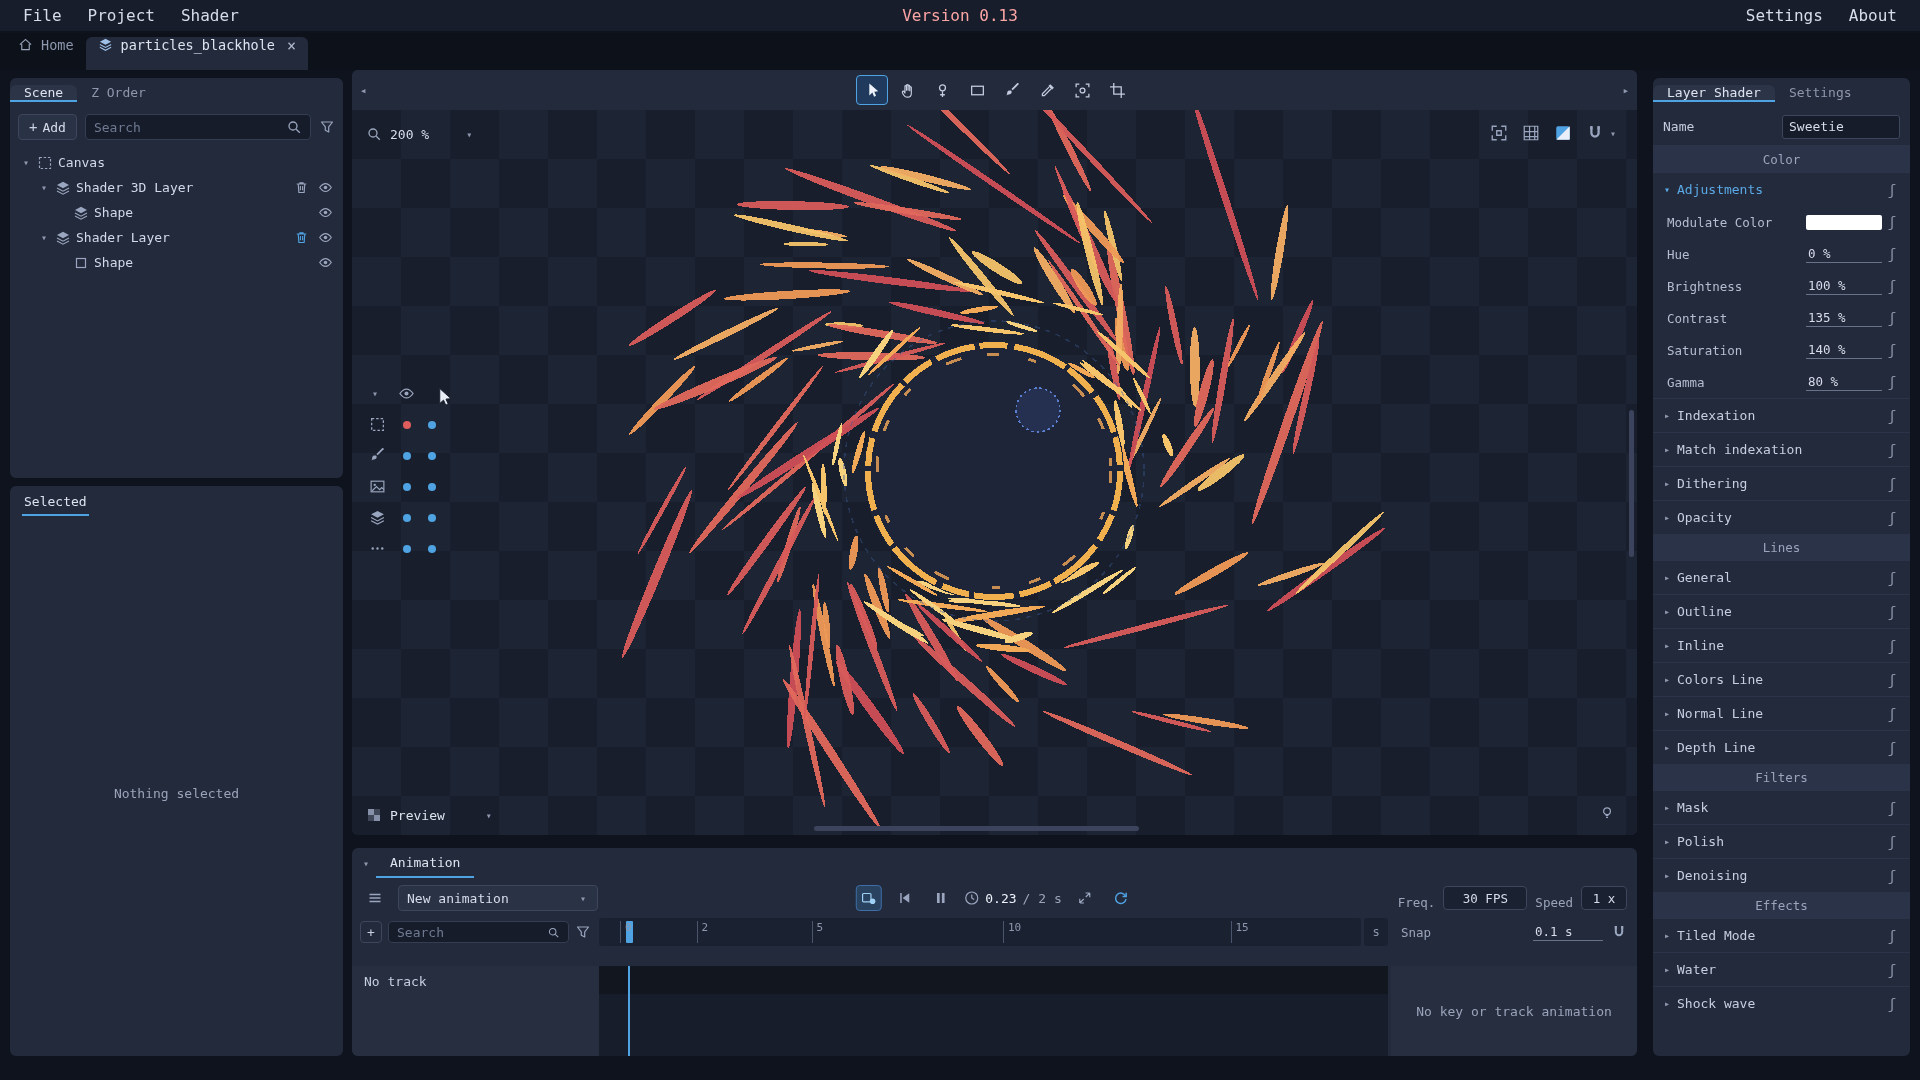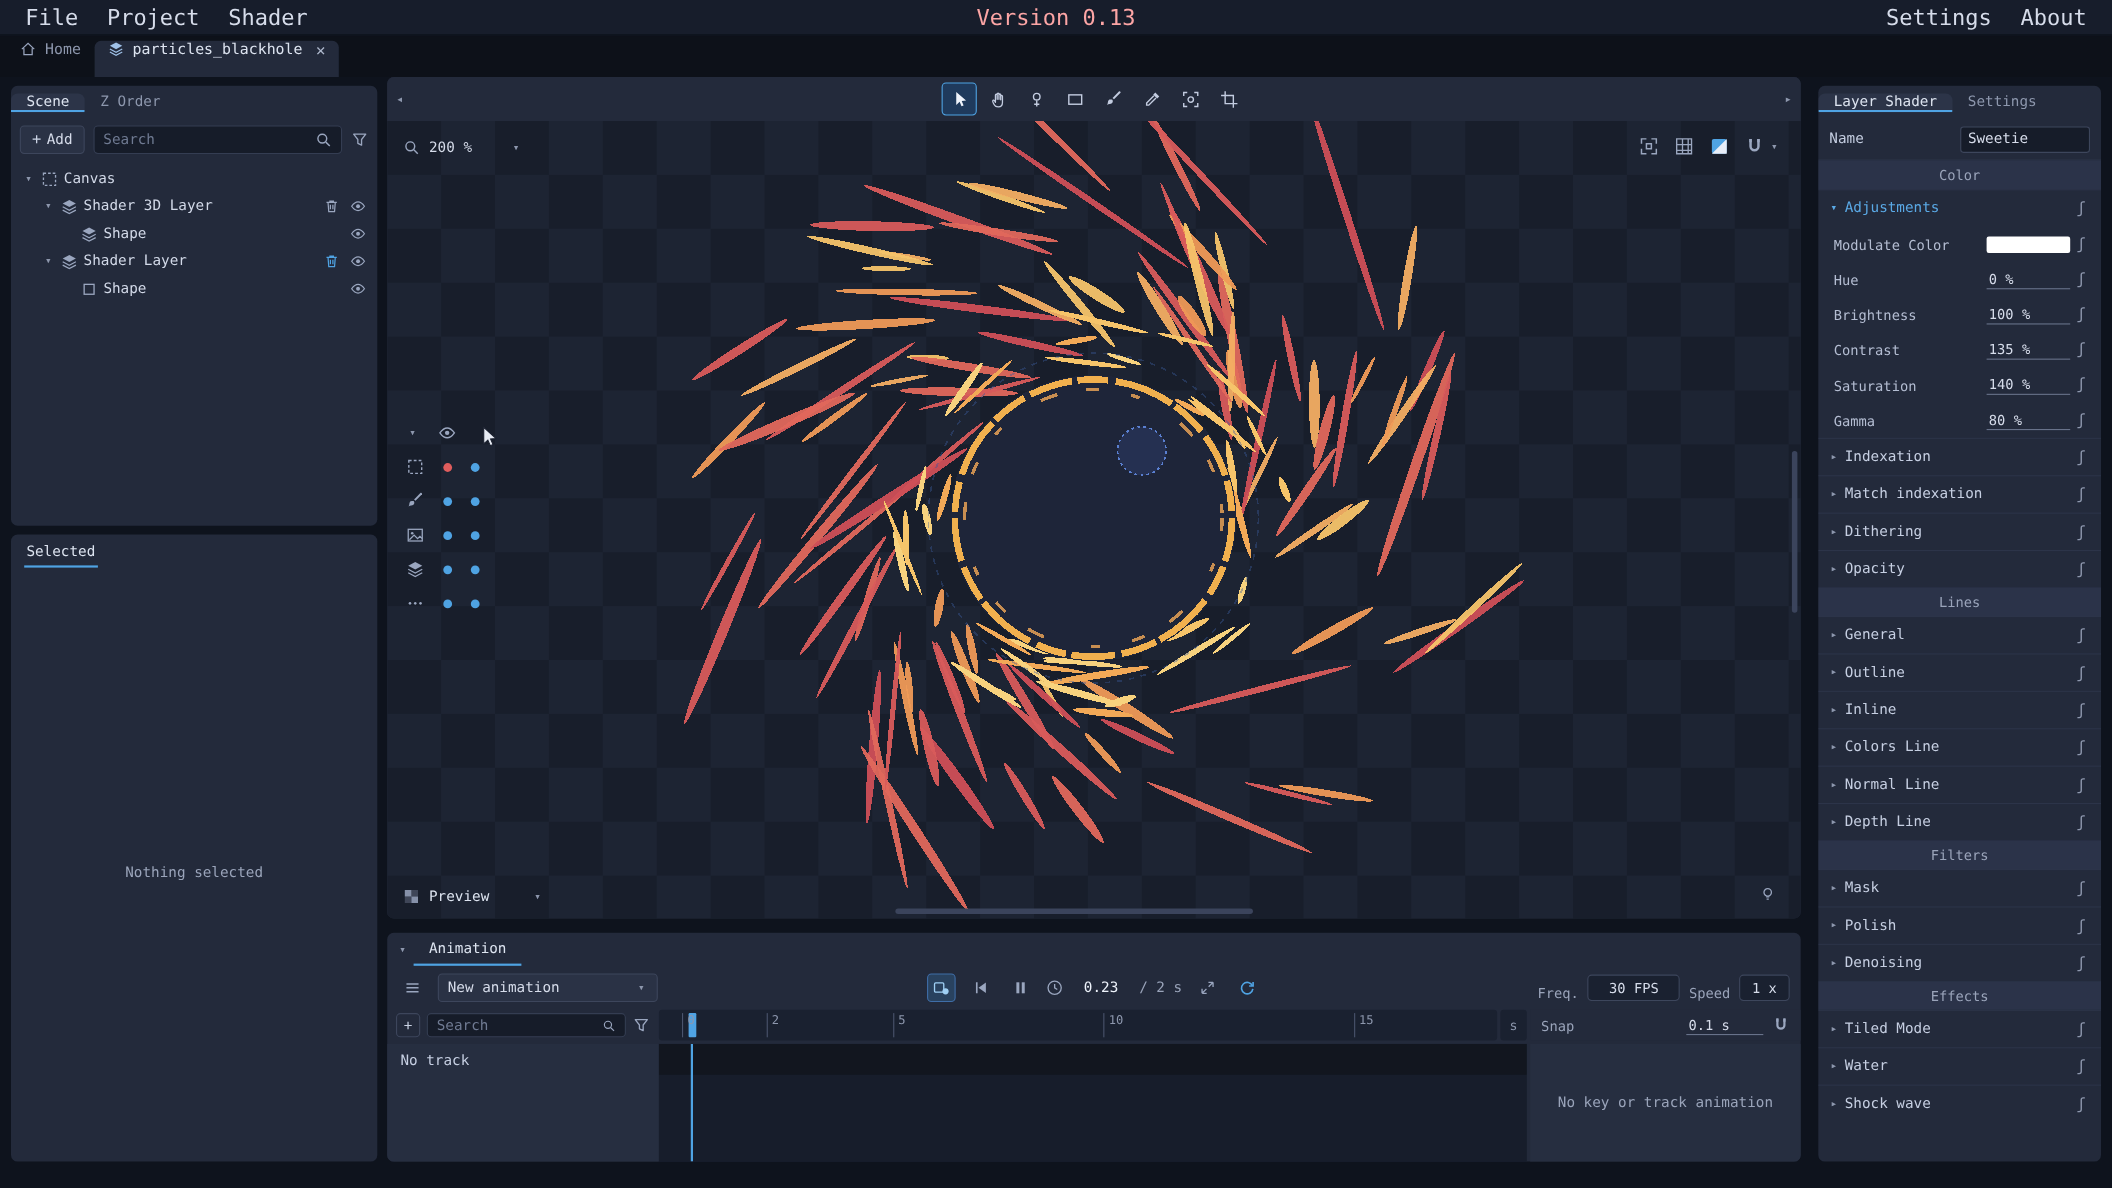--- a/index.html
+++ b/index.html
@@ -4,21 +4,21 @@
 <style>
 *{margin:0;padding:0;box-sizing:border-box}
 html,body{width:1920px;height:1080px}
 body{background:#0e131d;font-family:"DejaVu Sans Mono",monospace;color:#c9d2e3;font-size:13px;position:relative;overflow:hidden}
 svg{display:block}
 .icon{width:16px;height:16px;color:#9aa6bf;flex:none;display:inline-block}
 .icon svg{width:100%;height:100%}
 .chev{color:#8d97ad;font-size:10px;width:12px;text-align:center;flex:none}
 
 
-.menubar{position:absolute;left:0;top:0;width:1920px;height:31px;background:#171d2b;display:flex;align-items:center;padding:0 10px;font-size:20px;z-index:5}
+.menubar{position:absolute;left:0;top:0;width:1920px;height:31px;background:#171d2b;display:flex;align-items:center;padding:0 10px;font-size:16px;z-index:5}
 .menu-item{padding:0 13px;color:#d6dcea}
 .menu-center{position:absolute;left:50%;transform:translateX(-50%);color:#fca5a5}
 .menu-right{margin-left:auto;display:flex}
 
 
 .tabbar{position:absolute;left:0;top:33px;width:1920px;height:37px;background:#0d1119;display:flex;align-items:flex-end;padding-left:6px;z-index:5}
 .tab{height:33px;display:flex;align-items:flex-start;gap:8px;padding:0 12px;color:#8d97ad;border-radius:6px 6px 0 0;font-size:13.5px}
 .tab.active{background:#232a3b;color:#dde4f0}
 .tab .icon{width:15px;height:15px}
 .tab-close{margin-left:4px;font-size:15px;color:#aeb8cc;cursor:default}
@@ -95,37 +95,37 @@
 .timeline{display:flex;flex-direction:column}
 .tl-tabs{height:30px;display:flex;align-items:center;gap:4px;padding:0 8px}
 .tl-tab{height:30px;display:flex;align-items:center;padding:0 14px;border-bottom:2px solid #4fa3e3;color:#dde4f0}
 .tl-controls{height:40px;display:flex;align-items:center;padding:0 10px;gap:10px;position:relative}
 .iconbtn{width:26px;height:26px;display:flex;align-items:center;justify-content:center;border-radius:4px}
 .selectbox{width:200px;height:26px;background:#2a3245;border:1px solid #3d465c;border-radius:4px;display:flex;align-items:center;padding:0 8px;gap:6px;color:#d6dcea}
 .selectbox .chev{margin-left:auto}
 .tl-center{position:absolute;left:50%;transform:translateX(-50%);display:flex;align-items:center;gap:10px}
 .accent-btn{background:#29425f;border:1px solid #3f6ea8}
 .accent-btn .icon{color:#9fd0f5}
-.time-text{display:flex;align-items:center;gap:19px}
+.time-text{display:flex;align-items:center;gap:6px}
 .time-cur{color:#eef3fb}
 .time-total{color:#9aa4ba}
 .tl-right{margin-left:auto;display:flex;align-items:flex-end;gap:8px}
 .fieldbox{height:24px;border:1px solid #3d465c;border-radius:4px;background:#1a2130;display:flex;align-items:center;justify-content:center;padding:0 8px;color:#d6dcea;font-size:12.5px}
 .dimlabel{color:#9aa4ba;font-size:12.5px}
 .tl-mid{height:28px;display:flex;align-items:stretch;padding:0 0 0 0}
 .tl-left{width:247px;flex:none;display:flex;align-items:center;gap:6px;padding:0 8px}
 .tl-left .inputbox{height:22px}
 .plusbtn{width:22px;height:22px;border:1px solid #3d465c;border-radius:4px;display:flex;align-items:center;justify-content:center;color:#c9d2e3}
 .ruler{flex:1;position:relative;background:#1a2130;border-radius:3px;margin-right:3px;overflow:hidden}
 .tick{position:absolute;top:3px;bottom:3px;border-left:1px solid #4a546d;padding-left:4px;font-size:11px;color:#8d97ad}
 .ruler-ph{position:absolute;top:3px;bottom:3px;width:7px;background:#4fa3e3;border-radius:1px}
 .unit-cell{width:24px;flex:none;background:#1a2130;border-radius:3px;display:flex;align-items:center;justify-content:center;color:#8d97ad;font-size:12px;margin-right:3px}
 .tl-snap{width:246px;flex:none;display:flex;align-items:center;gap:8px;padding:0 10px;background:#232a3b}
 .tl-snap .val{width:70px;margin-left:auto}
-.tl-body{flex:1;display:flex;margin-top:3px;min-height:0}
+.tl-body{flex:1;display:flex;margin-top:20px;min-height:0}
 .track-list{width:247px;flex:none;background:#262e40;border-radius:0 0 0 6px;padding:8px 12px;color:#c6cfe2}
 .track-grid{flex:1;position:relative;background:#171d2b;overflow:hidden}
 .grid-strip{position:absolute;left:0;right:0;top:0;height:28px;background:#12161f}
 .playhead{position:absolute;top:0;bottom:0;width:2px;background:#4fa3e3}
 .track-info{width:246px;flex:none;background:#262e40;border-radius:0 0 6px 0;display:flex;align-items:center;justify-content:center;color:#9aa4ba;margin-left:3px}
 </style>
 </head>
 <body>
 
 <div class="menubar">

